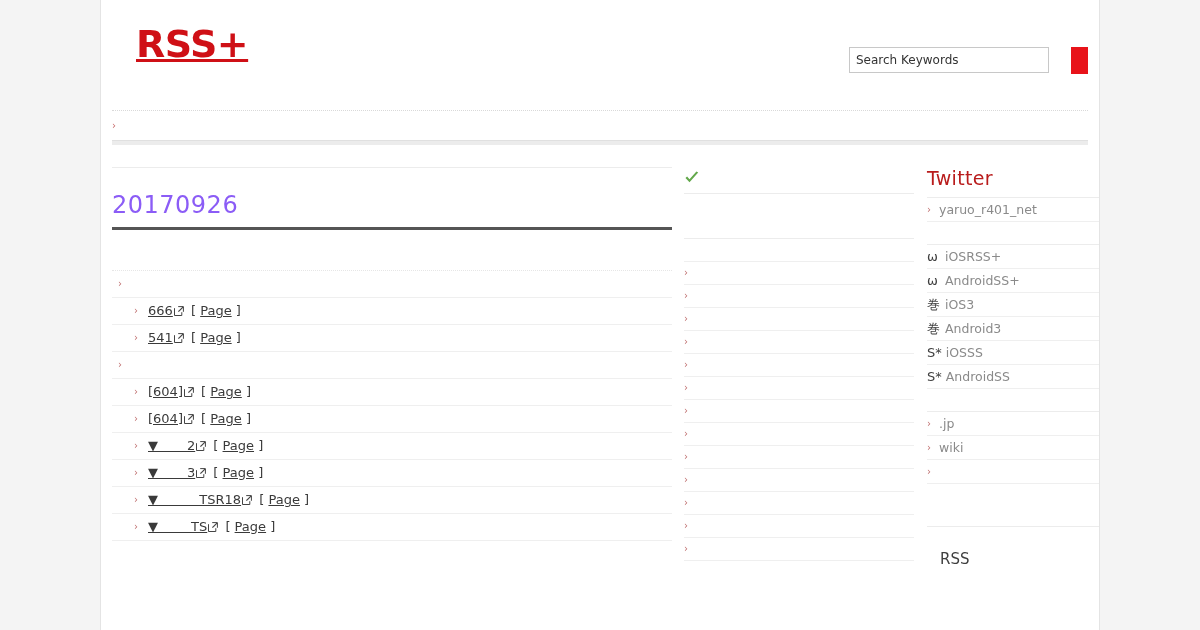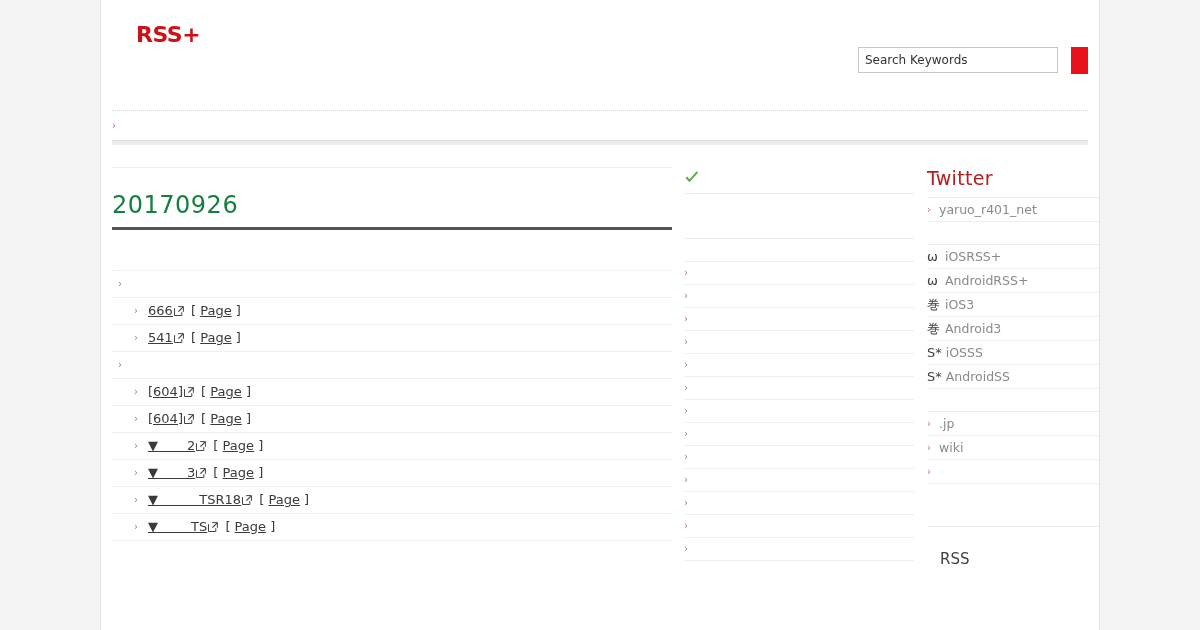--- a/index.html
+++ b/index.html
@@ -29,32 +29,34 @@
 
   
   .site-header {
     position: relative;
     height: 110px;
   }
   .logo {
     position: absolute;
     left: 35px;
     top: 22px;
-    font-size: 22px;
+    font-size: 38px;
     font-weight: bold;
     color: #cf1016;
     letter-spacing: -0.5px;
     font-family: "DejaVu Sans", "Liberation Sans", sans-serif;
+    text-decoration: underline;
   }
   .search-area {
     position: absolute;
     right: 11px;
     top: 47px;
     display: flex;
     align-items: flex-start;
+    gap: 9px;
   }
   .search-input {
     width: 186px;
     height: 20px;
     padding: 2px 6px;
     font-size: 12px;
     color: #333;
     border: 1px solid #c8c8c8;
     background: #fff;
     box-sizing: content-box;
@@ -113,21 +115,21 @@
   
   .main-top-rule {
     border-top: 1px solid #ececec;
     margin-bottom: 0;
     height: 1px;
   }
   .post-title {
     margin: 22px 0 0 0;
     font-size: 24px;
     font-weight: normal;
-    color: #15803d;
+    color: #8b5cf6;
     letter-spacing: 0.5px;
     padding-bottom: 8px;
     border-bottom: 3px solid #555555;
     font-family: "DejaVu Sans", "Liberation Sans", sans-serif;
   }
   .post-gap { height: 40px; border-bottom: 1px dotted #e6e6e6; }
 
   .entry-list { list-style: none; margin: 0; padding: 0; }
   .entry {
     border-bottom: 1px solid #efefef;
@@ -337,21 +339,21 @@
 
         <div class="side-row">
           <span class="chev">›</span>
           <span>yaruo_r401_net</span>
         </div>
 
         <div class="side-gap"></div>
         <div class="side-rule"></div>
         <div id="side-apps">
             <div class="side-row icon-row"><span class="glyph">ω</span><span>iOSRSS+</span></div>
-            <div class="side-row icon-row"><span class="glyph">ω</span><span>AndroidRSS+</span></div>
+            <div class="side-row icon-row"><span class="glyph">ω</span><span>AndroidSS+</span></div>
             <div class="side-row icon-row"><span class="glyph">巻</span><span>iOS3</span></div>
             <div class="side-row icon-row"><span class="glyph">巻</span><span>Android3</span></div>
             <div class="side-row icon-row"><span class="glyph">S*</span><span>iOSSS</span></div>
             <div class="side-row icon-row"><span class="glyph">S*</span><span>AndroidSS</span></div>
           </div>
 
         <div class="side-gap"></div>
         <div class="side-rule"></div>
         <div id="side-links">
             <div class="side-row"><span class="chev">›</span><span>.jp</span></div>

